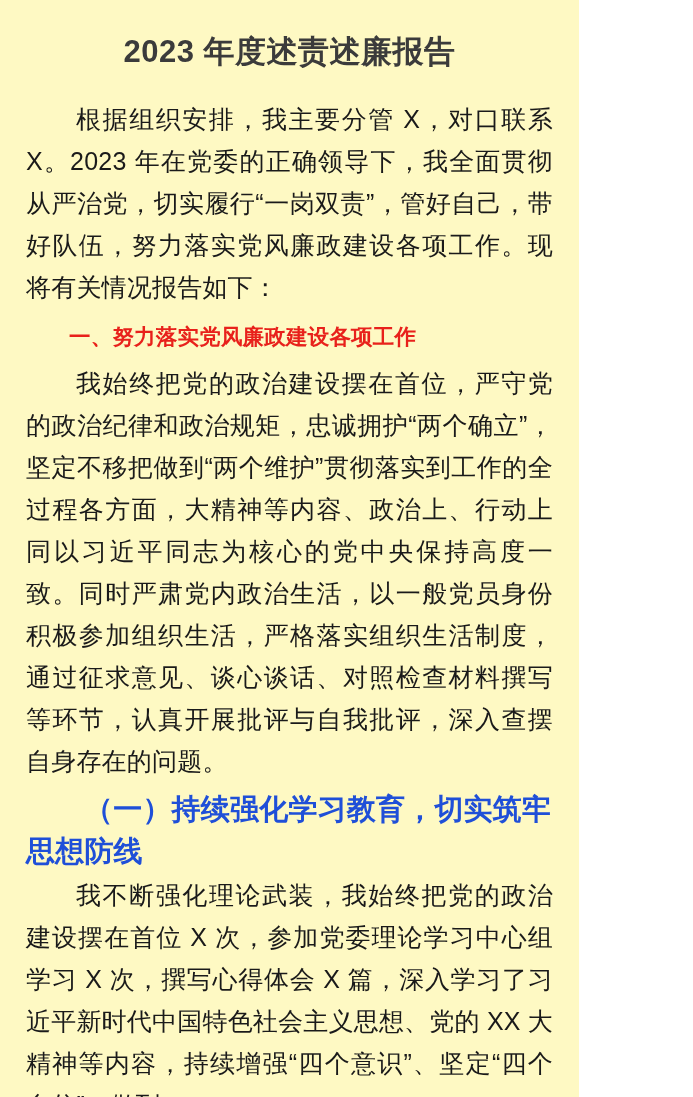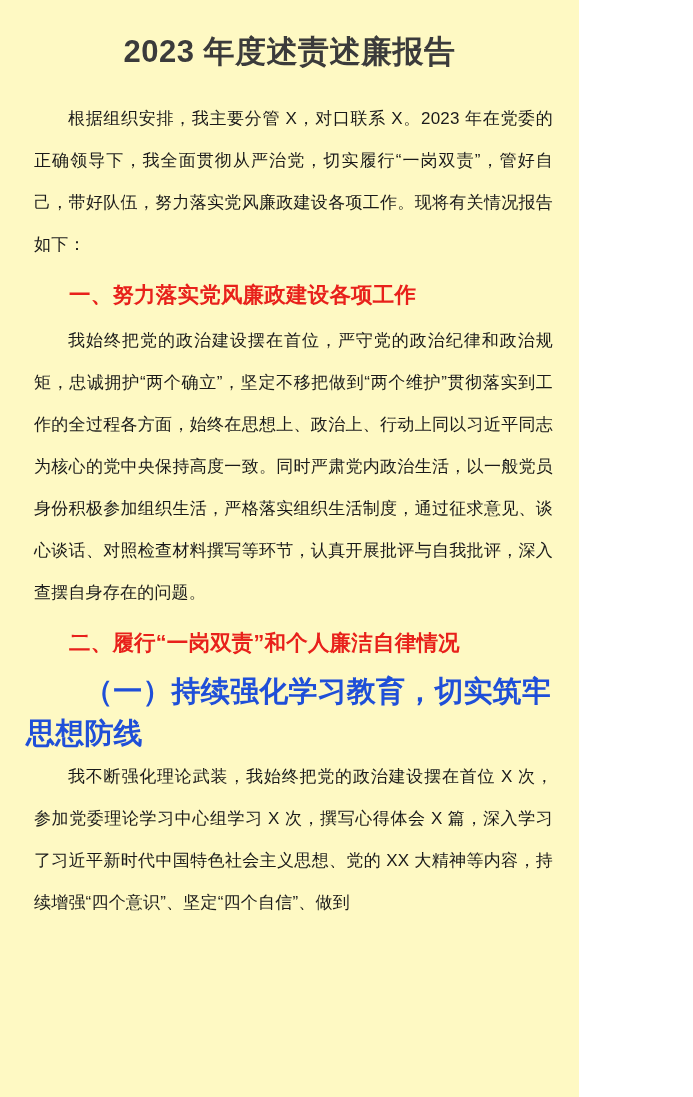--- a/index.html
+++ b/index.html
@@ -23,24 +23,24 @@
   .doc-title {
     text-align: center;
     font-size: 31px;
     font-weight: bold;
     letter-spacing: 0.5px;
     color: #3b3b3b;
     margin: 10px 0 26px 0;
     line-height: 1.3;
   }
   p.body-text {
-    font-size: 17px;
+    font-size: 25px;
     line-height: 42px;
     text-indent: 2em;
-    margin: 0 0 6px 8px;
+    margin: 0 0 6px 0;
     color: #1a1a1a;
     text-align: justify;
     letter-spacing: 0.2px;
   }
   h2.heading-red {
     font-size: 21.5px;
     line-height: 42px;
     font-weight: bold;
     color: #e8211b;
     text-indent: 2em;
@@ -61,21 +61,20 @@
 <body>
 
 <div class="page">
 
   <h1 class="doc-title">2023 年度述责述廉报告</h1>
 
   <p class="body-text">根据组织安排，我主要分管 X，对口联系 X。2023 年在党委的正确领导下，我全面贯彻从严治党，切实履行“一岗双责”，管好自己，带好队伍，努力落实党风廉政建设各项工作。现将有关情况报告如下：</p>
 
   <h2 class="heading-red">一、努力落实党风廉政建设各项工作</h2>
 
-  <p class="body-text">我始终把党的政治建设摆在首位，严守党的政治纪律和政治规矩，忠诚拥护“两个确立”，坚定不移把做到“两个维护”贯彻落实到工作的全过程各方面，始终在思想上、政治上、行动上同以习近平同志为核心的党中央保持高度一致。同时严肃党内政治生活，以一般党员身份积极参加组织生活，严格落实组织生活制度，通过征求意见、谈心谈话、对照检查材料撰写等环节，认真开展批评与自我批评，深入查摆自身存在的问题。</p>
+  <p class="body-text">我始终把党的政治建设摆在首位，严守党的政治纪律和政治规矩，忠诚拥护“两个确立”，坚定不移把做到“两个维护”贯彻落实到工作的全过程各方面，大精神等内容、政治上、行动上同以习近平同志为核心的党中央保持高度一致。同时严肃党内政治生活，以一般党员身份积极参加组织生活，严格落实组织生活制度，通过征求意见、谈心谈话、对照检查材料撰写等环节，认真开展批评与自我批评，深入查摆自身存在的问题。</p>
 
-  <h2 class="heading-red">二、履行“一岗双责”和个人廉洁自律情况</h2>
 
   <h3 class="subheading-blue">（一）持续强化学习教育，切实筑牢思想防线</h3>
 
   <p class="body-text">我不断强化理论武装，我始终把党的政治建设摆在首位 X 次，参加党委理论学习中心组学习 X 次，撰写心得体会 X 篇，深入学习了习近平新时代中国特色社会主义思想、党的 XX 大精神等内容，持续增强“四个意识”、坚定“四个自信”、做到</p>
 
 </div>
 
 </body></html>

